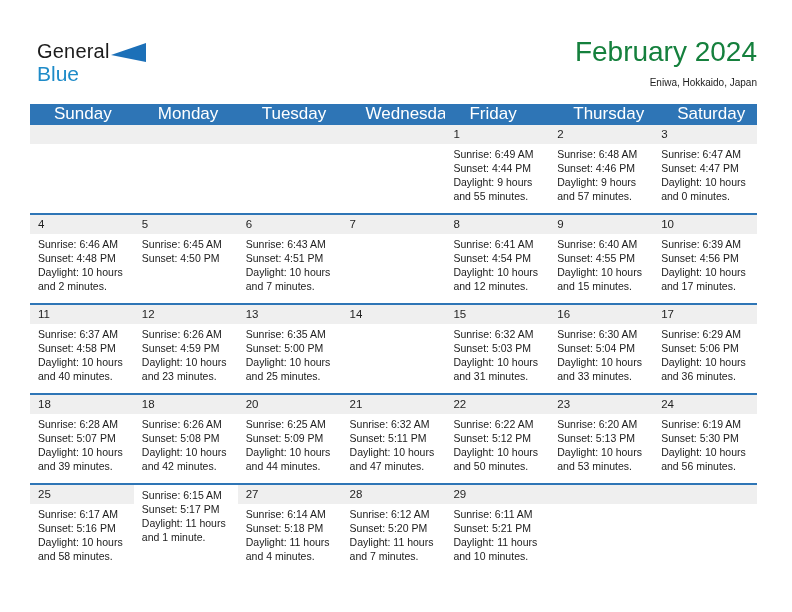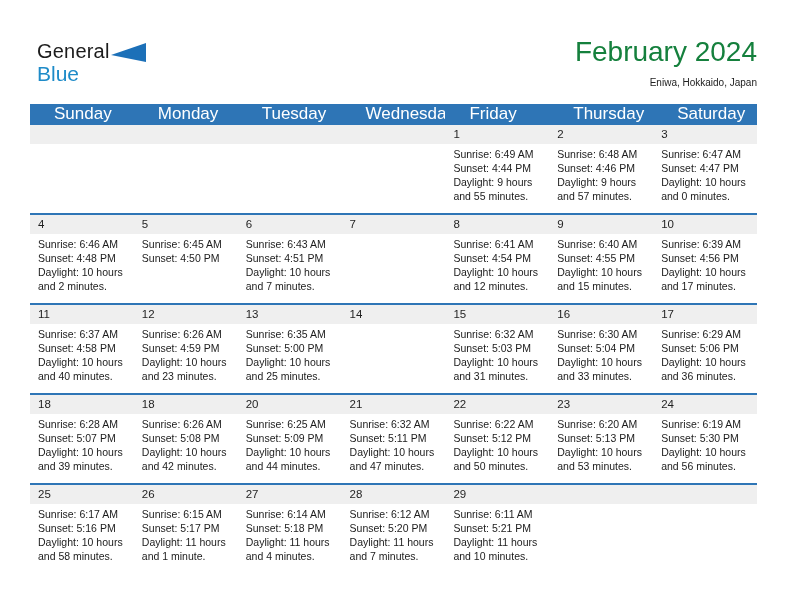--- a/index.html
+++ b/index.html
@@ -291,21 +291,20 @@
         <div class="week-row">
           <div class="day-cell">
             <div class="day-band">25</div>
             <div class="day-body">
               <div class="day-line">Sunrise: 6:17 AM</div>
               <div class="day-line">Sunset: 5:16 PM</div>
               <div class="day-line">Daylight: 10 hours and 58 minutes.</div>
             </div>
           </div>
           <div class="day-cell">
-            <div class="day-band">26</div>
             <div class="day-body">
               <div class="day-line">Sunrise: 6:15 AM</div>
               <div class="day-line">Sunset: 5:17 PM</div>
               <div class="day-line">Daylight: 11 hours and 1 minute.</div>
             </div>
           </div>
           <div class="day-cell">
             <div class="day-band">27</div>
             <div class="day-body">
               <div class="day-line">Sunrise: 6:14 AM</div>

